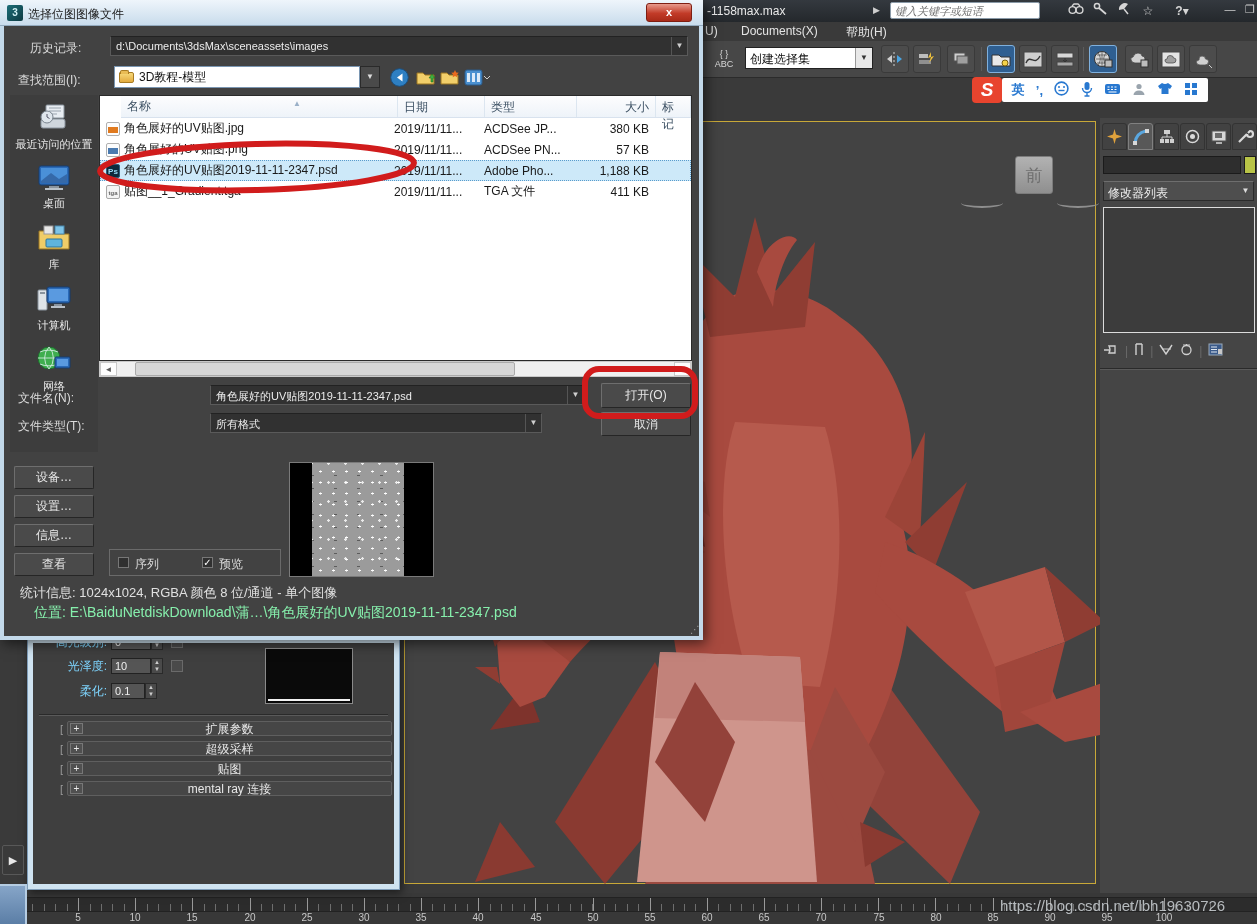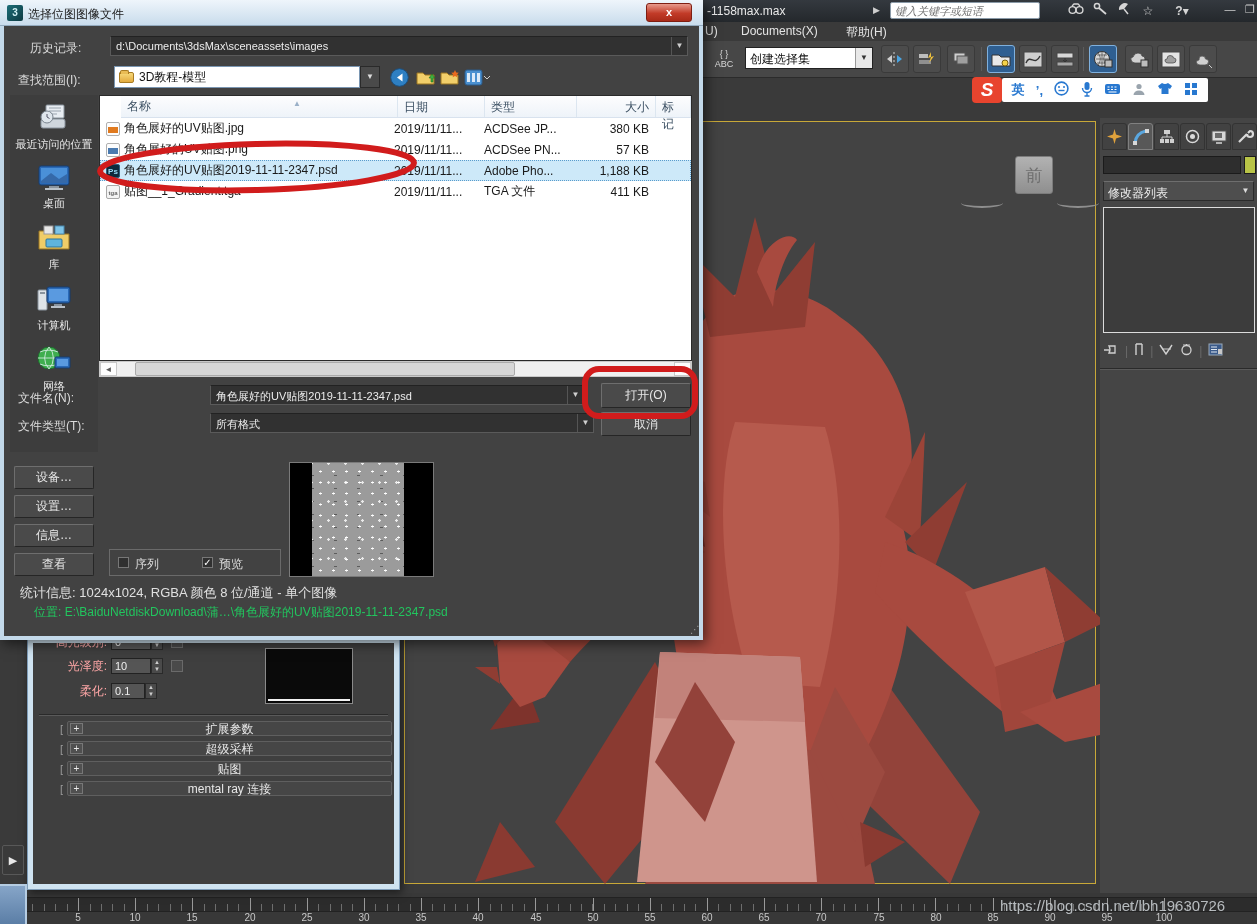--- a/index.html
+++ b/index.html
@@ -59,21 +59,21 @@
       repeating-linear-gradient(90deg,#9a9a9a 0 1px,transparent 1px 57.15px),
       repeating-linear-gradient(90deg,#6e6e6e 0 1px,transparent 1px 11.43px);
     background-position:21px 0,21px 6px; background-repeat:no-repeat,no-repeat; background-size:1200px 15px,1200px 9px; }
   .tick-lab { top:19px; transform:translateX(-50%); font-size:10px; color:#c8c8c8; }
   .watermark { left:1000px; top:897px; width:252px; font-size:15px; color:#c9ced2; opacity:.88; }
 
   
   .mat-win { left:27px; top:637px; width:373px; height:253px; background:#cfe3f1; border:1px solid #7f9db9; box-shadow:2px 3px 8px rgba(0,0,0,.5); }
   .mat-body { left:5px; top:5px; width:361px; height:241px; background:#3f3f3f; overflow:hidden; }
   .spin-row { height:18px; display:flex; align-items:center; }
-  .spin-lab { width:78px; text-align:right; padding-right:4px; color:#fca5a5; }
+  .spin-lab { width:78px; text-align:right; padding-right:4px; color:#7dd3fc; }
   .spin-box { width:40px; height:16px; background:#555; border:1px solid #222; color:#eee; font-size:11px; padding:1px 3px; }
   .spinner { width:12px; height:16px; background:#4a4a4a; border:1px solid #2a2a2a; color:#ccc; font-size:6px; line-height:7px; text-align:center; }
   .map-chk { width:12px; height:12px; background:#4a4a4a; border:1px solid #6a6a6a; margin-left:8px; }
   .mat-swatch { left:232px; top:5px; width:88px; height:56px; background:#0a0a0a; border:1px solid #8a8a8a; }
   .mat-swatch .wline { left:2px; bottom:2px; width:82px; height:2px; background:#f2f2f2; }
   .rollout { left:16px; width:325px; height:15px; background:#464646; border:1px solid #5f5f5f; border-radius:2px; color:#e8e8e8; text-align:center; font-size:12px; line-height:14px; }
   .rollout .plus { position:absolute; left:2px; top:1px; width:13px; height:11px; border:1px solid #777; font-size:10px; line-height:10px; background:#505050; }
   .rl-brk { position:absolute; top:0; color:#9a9a9a; font-size:11px; }
 
   .play-btn { left:2px; top:845px; width:22px; height:30px; background:#3a3a3a; border:1px solid #585858; border-radius:2px; color:#e8e8e8; text-align:center; line-height:28px; font-size:11px; }
@@ -132,21 +132,21 @@
   .radio.on:after { content:""; position:absolute; left:2px; top:2px; width:5px; height:5px; border-radius:50%; background:#e8e8e8; }
   .chk { width:11px; height:11px; background:#303030; border:1px solid #777; color:#fff; font-size:10px; line-height:10px; text-align:center; }
   .gam-input { left:62px; top:42px; width:62px; height:16px; background:#313131; border:1px solid #222; border-bottom-color:#666; }
 
   .preview-thumb { left:285px; top:462px; width:145px; height:115px; background:#000; border:1px solid #7a7a7a; }
   .noise { position:absolute; left:22px; top:0; width:92px; height:113px; background-color:#9b9b9b;
     background-image:radial-gradient(#fff 1px,transparent 1.4px),radial-gradient(rgba(255,255,255,.8) 1px,transparent 1.4px),radial-gradient(rgba(30,30,30,.5) 1px,transparent 1.4px);
     background-size:13px 11px,17px 19px,23px 13px; background-position:2px 3px,8px 10px,12px 6px; }
 
   .stats { left:8px; top:584px; font-size:13px; color:#e0e0e0; white-space:nowrap;margin-left:8px; }
-  .loc { left:30px; top:604px; font-size:12px; color:#22c55e; white-space:nowrap; }
+  .loc { left:30px; top:604px; font-size:14px; color:#86efac; white-space:nowrap; }
   .grip { left:686px; top:624px; width:12px; height:12px; color:#9a9a9a; font-size:10px; line-height:12px; }
 
   .annotations { left:0; top:0; width:1257px; height:924px; pointer-events:none; z-index:50; }
   svg { overflow:visible; }
 </style>
 </head>
 <body>
 
 <div class="abs max-titlebar">
   <span class="abs max-title">-1158max.max</span>
@@ -652,21 +652,21 @@
   </div>
 
   <span class="abs dlg-label" style="left:14px;top:390px">文件名(N):</span>
   <div class="abs combo-dark" style="left:206px;top:385px;width:374px">
     <span class="txt">角色展好的UV贴图2019-11-11-2347.psd</span>
     <span class="arr">▼</span>
   </div>
   <div class="abs btn-dark open-btn">打开(O)</div>
 
   <span class="abs dlg-label" style="left:14px;top:418px">文件类型(T):</span>
-  <div class="abs combo-dark" style="left:206px;top:413px;width:384px">
+  <div class="abs combo-dark" style="left:206px;top:413px;width:332px">
     <span class="txt">所有格式</span>
     <span class="arr">▼</span>
   </div>
   <div class="abs btn-dark cancel-btn">取消</div>
 
   <div class="abs btn-dark side-btn" style="top:466px">设备…</div>
   <div class="abs btn-dark side-btn" style="top:495px">设置…</div>
   <div class="abs btn-dark side-btn" style="top:524px">信息…</div>
   <div class="abs btn-dark side-btn" style="top:553px">查看</div>
 

